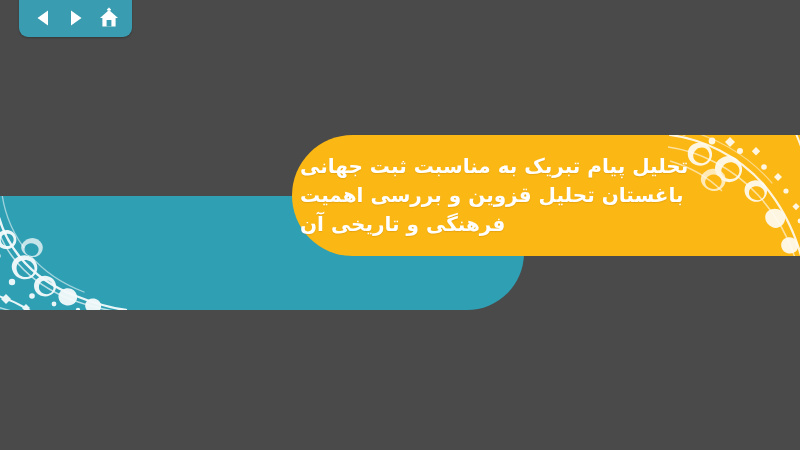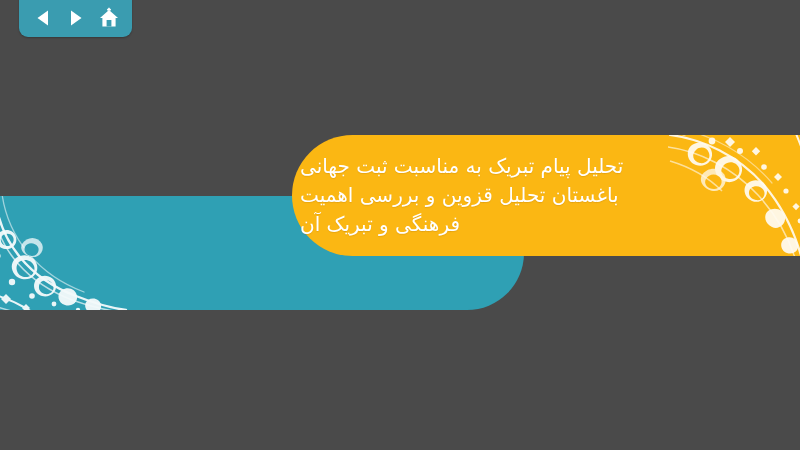--- a/index.html
+++ b/index.html
@@ -110,21 +110,21 @@
     justify-content: center;
     align-items: flex-end;
     text-align: right;
     direction: rtl;
     padding-right: 14px;
   }
   .title-line {
     color: #ffffff;
     font-size: 20px;
     line-height: 29px;
-    font-weight: 400;
+    font-weight: 700;
     white-space: nowrap;
     text-shadow: 0 1px 1px rgba(150,90,0,0.18);
     font-family: "DejaVu Sans", "Liberation Sans", sans-serif;
   }
 </style>
 </head>
 <body>
 
 <div id="slide">
 
@@ -193,21 +193,21 @@
         <path d="M126 0 c6 14 12 30 16 46" stroke="#ffffff" stroke-width="2" fill="none"></path>
         <path d="M138 0 c4 10 7 20 10 30" stroke="#ffffff" stroke-width="1.4" fill="none" opacity="0.7"></path>
         <path d="M2 32 c20 6 38 16 52 30" stroke="#ffffff" stroke-width="1.6" fill="none" opacity="0.65"></path>
       </g>
     </svg>
   </div>
 
   <div id="title-block">
     <div class="title-line">تحلیل پیام تبریک به مناسبت ثبت جهانی</div>
     <div class="title-line">باغستان تحلیل قزوین و بررسی اهمیت</div>
-    <div class="title-line">فرهنگی و تبریک آن</div>
+    <div class="title-line">فرهنگی و تاریخی آن</div>
   </div>
 
   <div id="nav-bar">
     <div class="nav-btn">
       <svg width="20" height="20" viewBox="0 0 20 20">
         <path d="M15 2.5 L4.5 10 L15 17.5 Z" fill="#ffffff"></path>
       </svg>
     </div>
     <div class="nav-btn">
       <svg width="20" height="20" viewBox="0 0 20 20">

